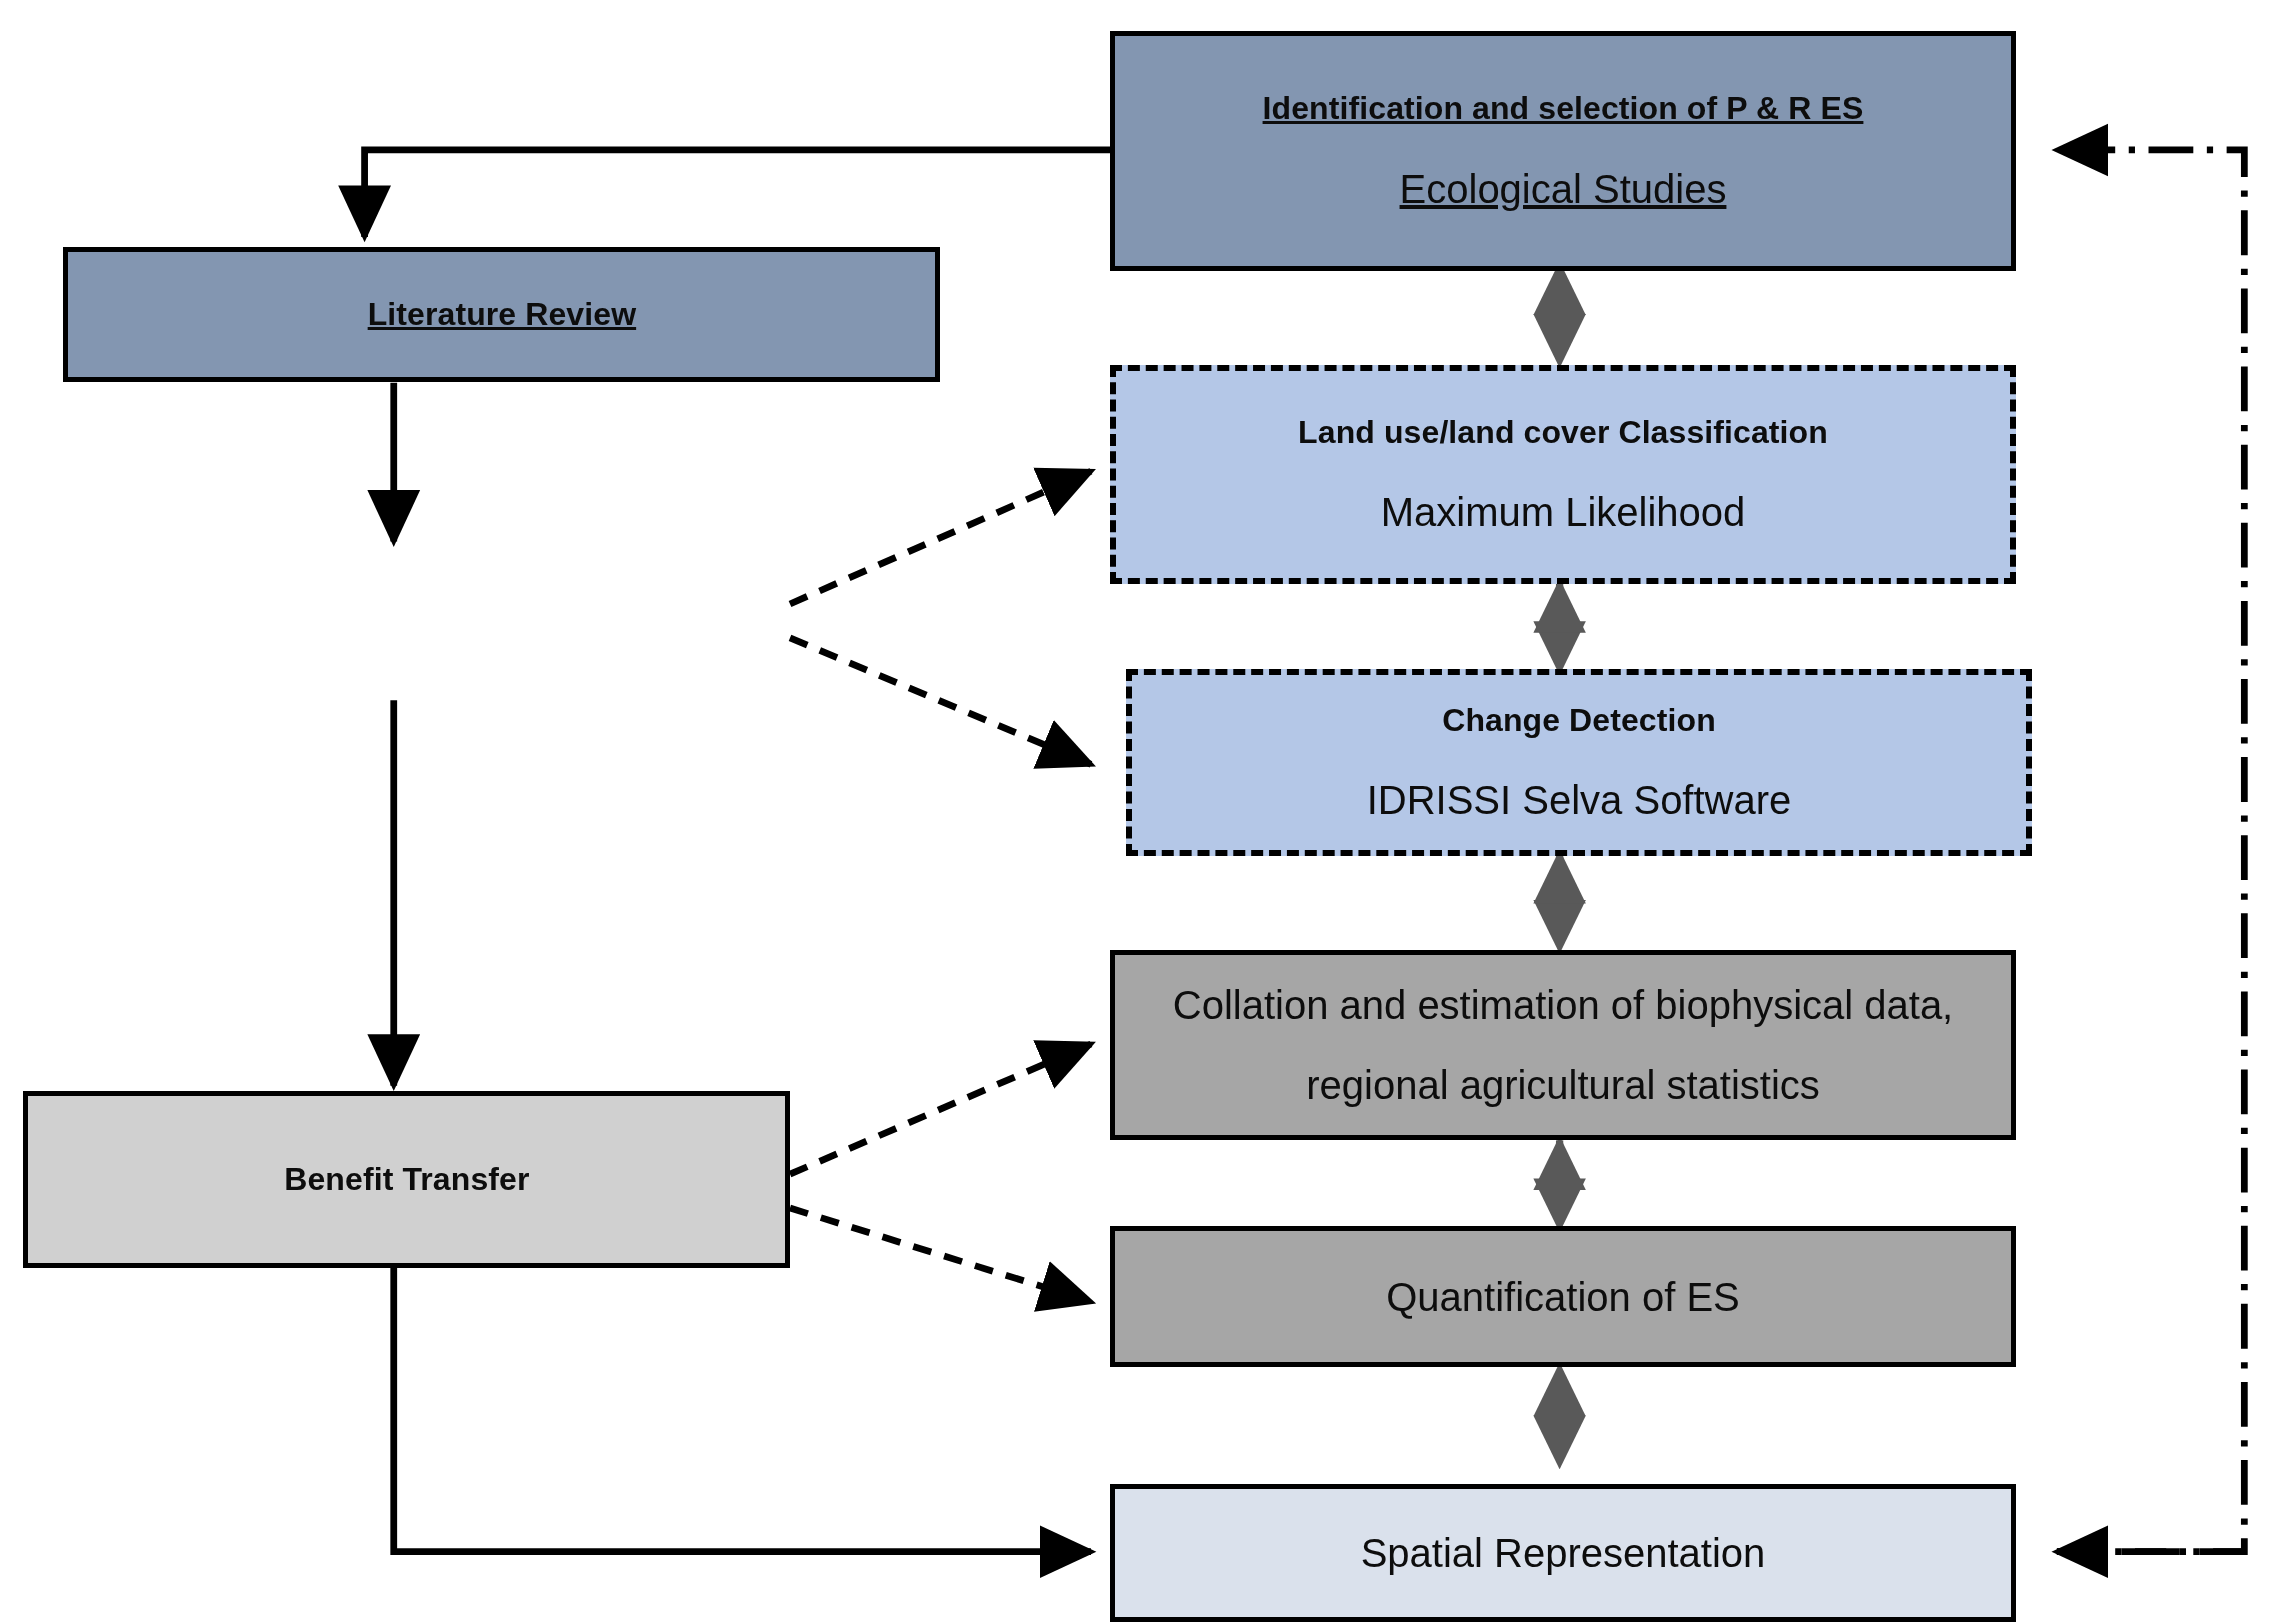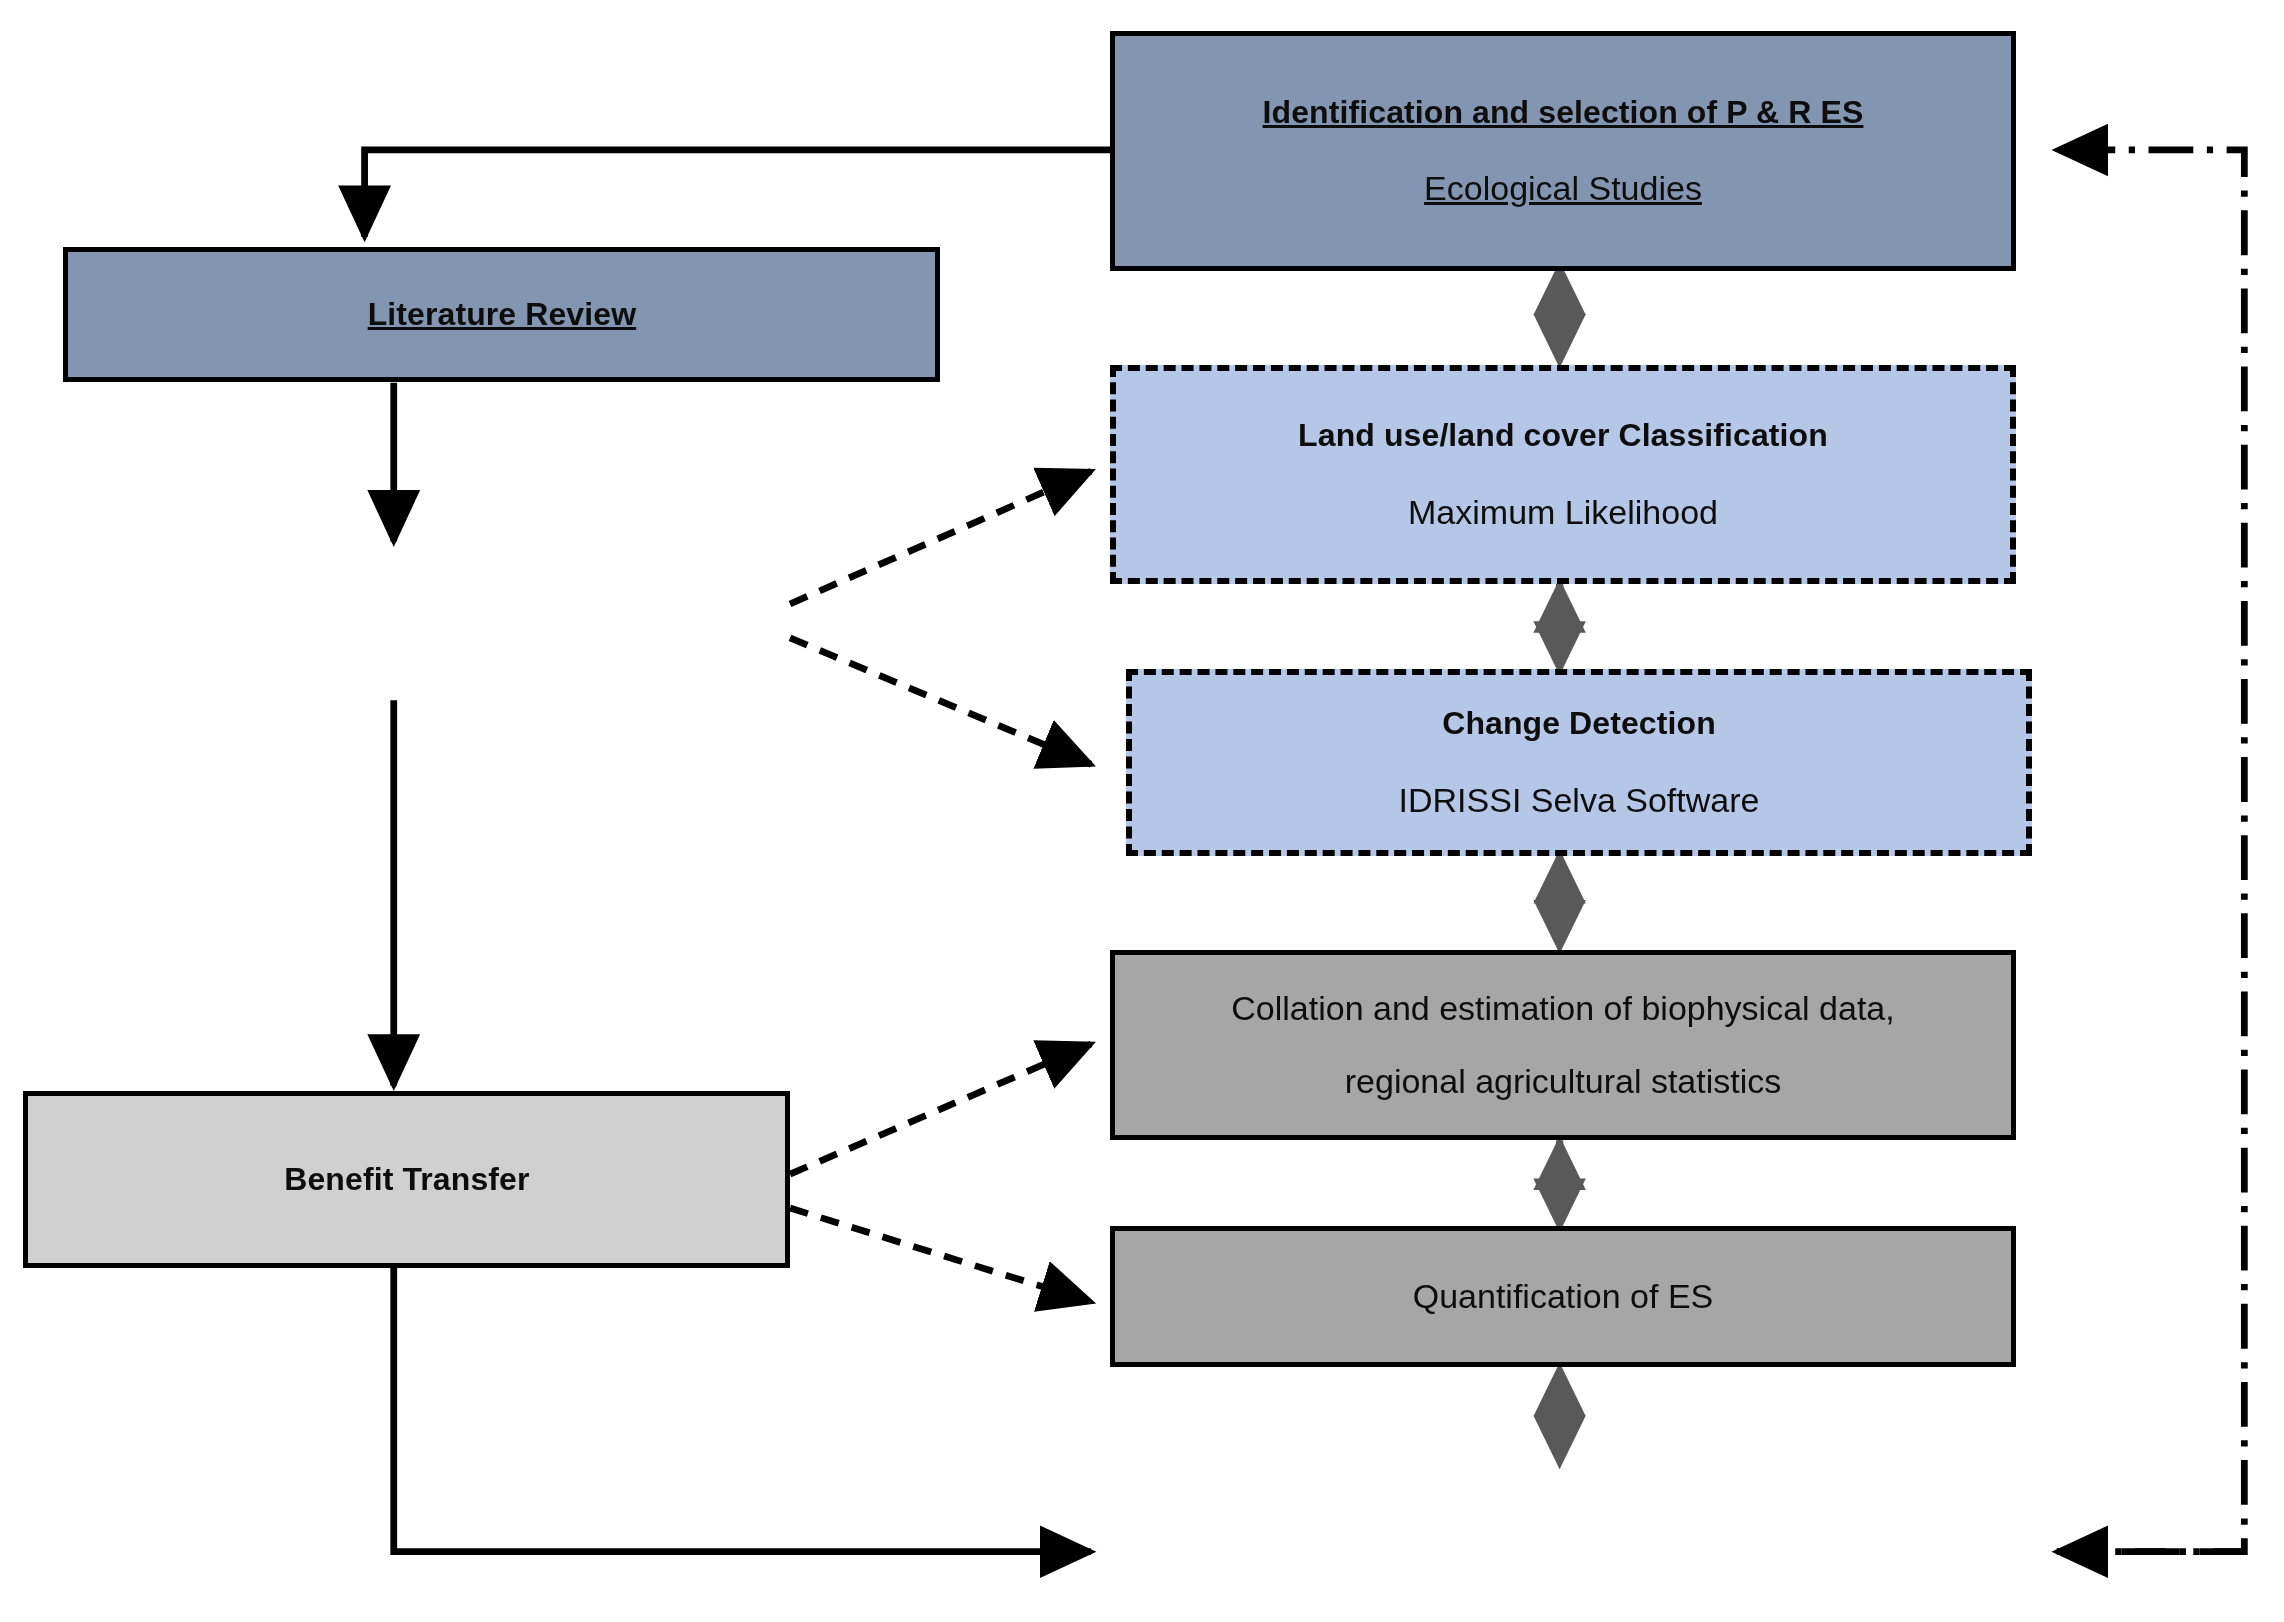--- a/index.html
+++ b/index.html
@@ -34,21 +34,21 @@
     z-index: 2;
   }
   .node .ttl {
     font-weight: bold;
     font-size: 32px;
     line-height: 1.15;
     letter-spacing: 0.1px;
   }
   .node .sub {
     font-weight: normal;
-    font-size: 34px;
+    font-size: 40px;
     line-height: 1.15;
   }
   .node .ttl + .sub { margin-top: 39px; }
   .solid-border  { border: 5.7px solid #000000; }
   .dashed-border { border: 6.8px dashed #000000; }
 
   .fill-dark   { background: #8396b1; text-decoration: underline; }
   .fill-mid    { background: #b4c7e7; }
   .fill-gray   { background: #a6a6a6; }
   .fill-ltgray { background: #d0d0d0; }
@@ -157,15 +157,18 @@
 
   <div class="node solid-border fill-gray" style="left:1110px; top:950px; width:906px; height:190px;">
     <div class="sub">Collation and estimation of biophysical data,</div>
     <div class="sub" style="margin-top:34px;">regional agricultural statistics</div>
   </div>
 
   <div class="node solid-border fill-gray" style="left:1110px; top:1226px; width:906px; height:141px;">
     <div class="sub">Quantification of ES</div>
   </div>
 
+  <div class="node solid-border fill-pale" style="left:1110px; top:1484px; width:906px; height:138px;">
+    <div class="sub">Spatial Representation</div>
+  </div>
 
 </div>
 
 
 </body></html>

